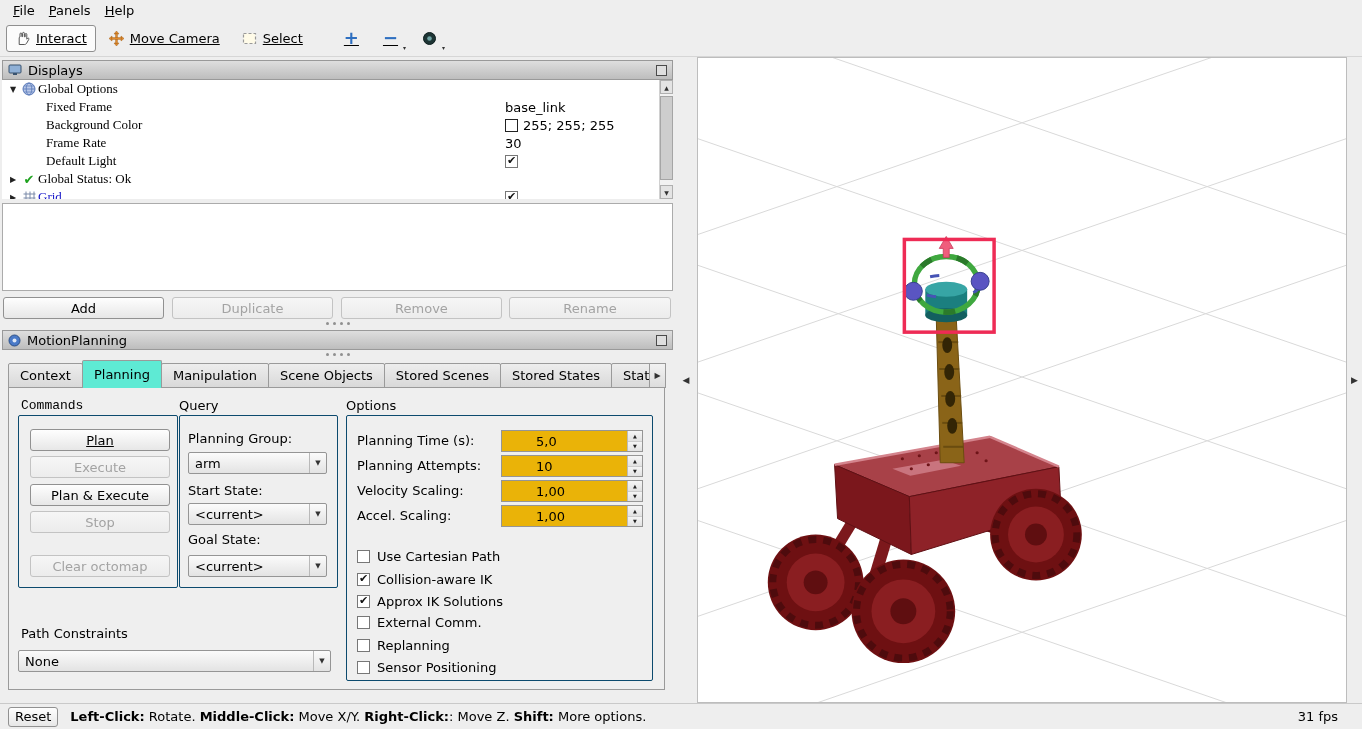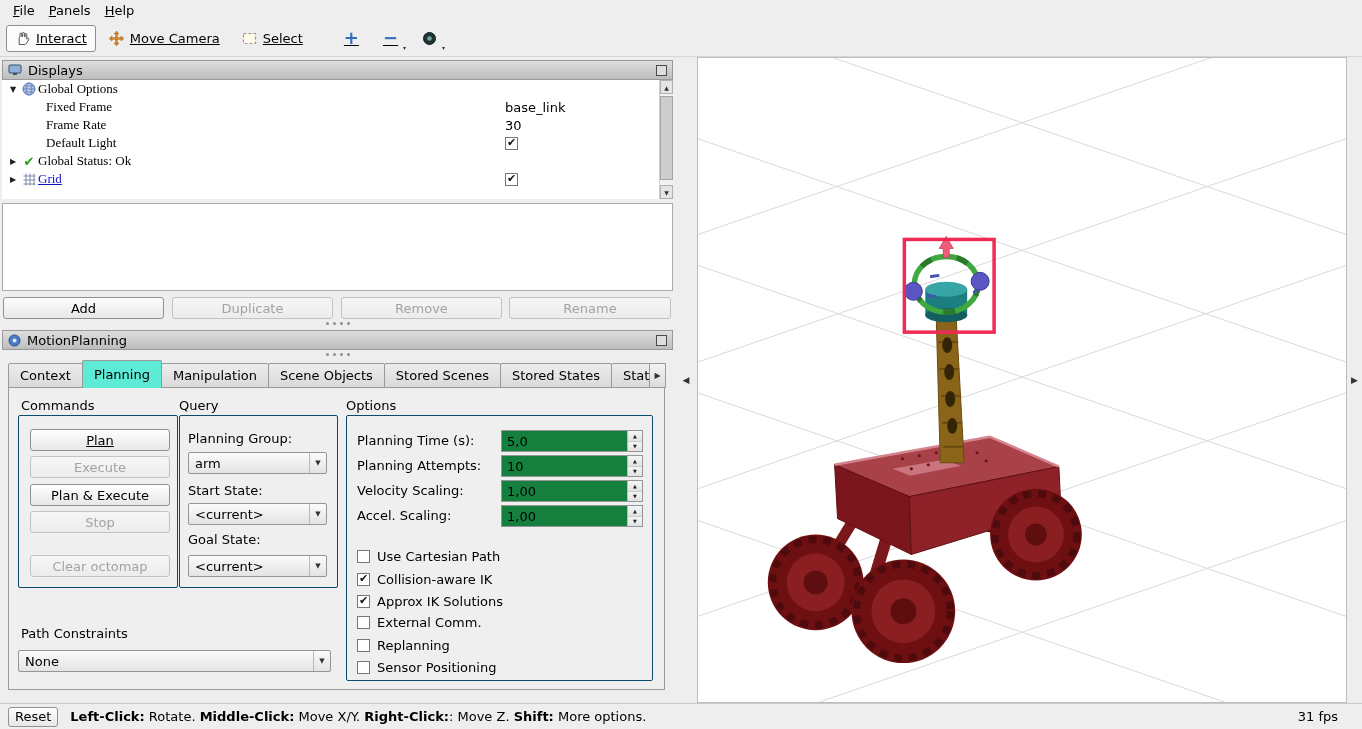--- a/index.html
+++ b/index.html
@@ -87,21 +87,21 @@
   .tabframe { position:absolute; left:8px; top:330px; width:657px; height:303px;
               border:1px solid #9a9a9a; background:#efefef; z-index:1; }
   .seclabel { position:absolute; font-size:13px; white-space:nowrap; }
   .gbox { position:absolute; border:1px solid #0c4a6e; border-radius:2px; }
   .flabel { position:absolute; font-size:13px; white-space:nowrap; }
   .combo { position:absolute; height:22px; display:flex; align-items:stretch;
            background:linear-gradient(#fbfbfb,#e3e3e3); border:1px solid #959595; border-radius:2px; }
   .ctext { flex:1; display:flex; align-items:center; padding-left:6px; font-size:13px; }
   .carrow { width:17px; border-left:1px solid #b9b9b9; display:flex; align-items:center;
             justify-content:center; font-size:7px; color:#333; }
-  .spin { position:absolute; height:22px; display:flex; background:#15803d; border:1px solid #959595; }
+  .spin { position:absolute; height:22px; display:flex; background:#eab308; border:1px solid #959595;padding-left:29px; }
   .stext { flex:1; display:flex; align-items:center; padding-left:5px; font-size:13px; }
   .sbtns { width:15px; display:flex; flex-direction:column; border-left:1px solid #bbb; }
   .sbtns span { flex:1; display:flex; align-items:center; justify-content:center;
                 font-size:5px; color:#222; background:linear-gradient(#f5f5f5,#e2e2e2); }
   .sbtns .su { border-bottom:1px solid #ccc; }
   .cbrow { position:absolute; display:flex; align-items:center; gap:7px; height:18px; }
   .cblabel { font-size:13px; white-space:nowrap; }
   
   .statusbar { position:absolute; left:0; top:703px; width:1362px; height:26px;
                background:#eeeeee; border-top:1px solid #c9c9c9;
@@ -196,20 +196,27 @@
                 <line x1="2" y1="10" x2="12" y2="10" stroke="#5878b8" stroke-width="0.7"></line>
               </svg>
           </span>
           <span class="tlabel">Global Options</span>
         </div>
         <div class="trow prop">
           <span class="tlabel">Fixed Frame</span>
           <span class="tval">base_link</span>
         </div>
         <div class="trow prop">
+          <span class="tlabel">Background Color</span>
+          <span class="tval">
+              <span class="swatch"></span>
+              <span>255; 255; 255</span>
+            </span>
+        </div>
+        <div class="trow prop">
           <span class="tlabel">Frame Rate</span>
           <span class="tval">30</span>
         </div>
         <div class="trow prop">
           <span class="tlabel">Default Light</span>
           <span class="tval">
               <span class="checkbox checked"></span>
             </span>
         </div>
         <div class="trow">
@@ -280,21 +287,21 @@
         <div class="tab active">Planning</div>
         <div class="tab">Manipulation</div>
         <div class="tab">Scene Objects</div>
         <div class="tab">Stored Scenes</div>
         <div class="tab">Stored States</div>
         <div class="tab">Status</div>
         <div class="tabscroll">▶</div>
       </div>
 
       <div class="tabframe">
-        <span class="seclabel" style="left:12px;top:10px;">Commands</span>
+        <span class="seclabel" style="left:12px;top:10px;font-family:Liberation Mono, monospace;">Commands</span>
         <span class="seclabel" style="left:170px;top:10px;">Query</span>
         <span class="seclabel" style="left:337px;top:10px;">Options</span>
 
         <div class="gbox" style="left:9px;top:27px;width:160px;height:173px;">
           <button class="qbtn" style="left:11px;top:13px;width:140px;">
               <span class="u">Plan</span>
             </button>
           <button class="qbtn disabled" style="left:11px;top:40px;width:140px;">Execute</button>
           <button class="qbtn" style="left:11px;top:68px;width:140px;">Plan &amp; Execute</button>
           <button class="qbtn disabled" style="left:11px;top:95px;width:140px;">Stop</button>

